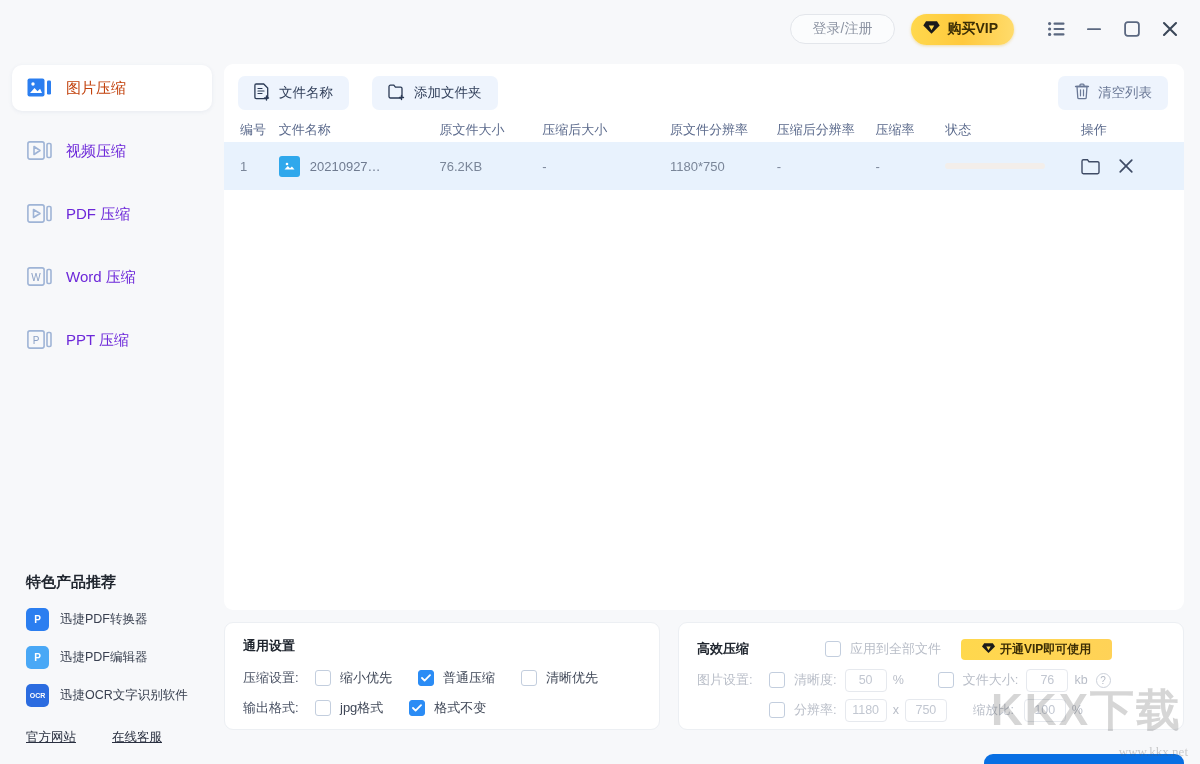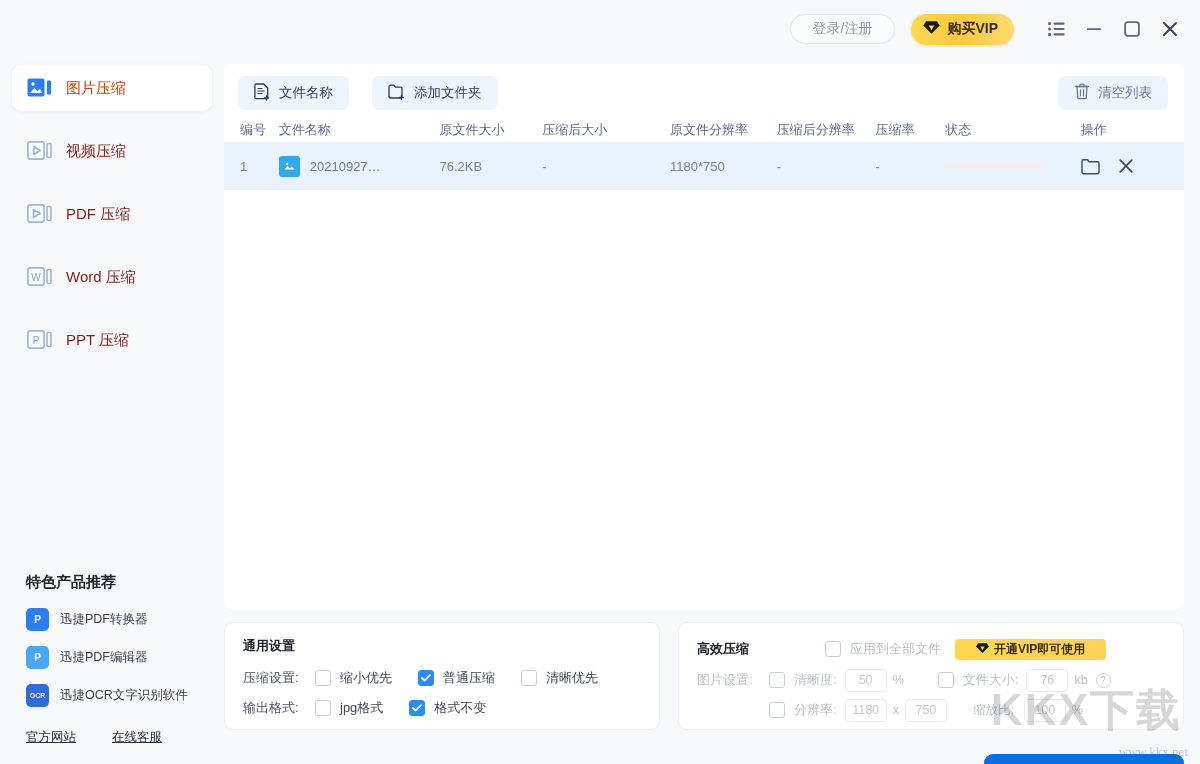--- a/index.html
+++ b/index.html
@@ -61,21 +61,21 @@
 
   
   .sidebar {
     position: absolute; left: 0; top: 58px; width: 224px; height: 706px;
     background: #f7f8fa;
   }
   .nav { padding-top: 7px; }
   .nav-item {
     height: 46px; margin: 0 12px 17px 12px;
     display: flex; align-items: center; gap: 13px; padding-left: 15px;
-    border-radius: 10px; cursor: pointer; color: #7f1d1d; font-size: 15px;
+    border-radius: 10px; cursor: pointer; color: #6d28d9; font-size: 15px;
   }
   .nav-item.active { background: #ffffff; box-shadow: 0 1px 4px rgba(80,100,140,.09); color: #c2410c; }
   .nav-ico { width: 26px; height: 24px; flex: none; }
 
   .promo { position: absolute; left: 0; bottom: 0; width: 224px; padding: 0 0 18px 26px; }
   .promo-title { font-size: 15px; font-weight: bold; color: #20262f; margin-bottom: 16px; }
   .promo-item { display: flex; align-items: center; gap: 11px; margin-bottom: 15px; cursor: pointer; }
   .promo-ico { width: 23px; height: 23px; border-radius: 5px; flex: none;
      display:flex; align-items:center; justify-content:center; font-size:10px; color:#fff; font-weight:bold;}
   .promo-label { font-size: 12.5px; color: #394050; }
@@ -438,21 +438,21 @@
                 </svg>
               </span>
             <span class="txt">格式不变</span>
           </div>
         </div>
       </div>
 
       <div class="card card-hq">
         <div class="srow" style="height:24px;">
           <div class="card-title" style="width:78px;">高效压缩</div>
-          <div class="opt" style="margin-left:6px;margin-right:14px;padding-left:44px;">
+          <div class="opt" style="margin-left:6px;margin-right:20px;padding-left:44px;">
             <span class="cbx"></span>
             <span class="txt dim">应用到全部文件</span>
           </div>
           <div class="vip-pill">
             <span>
               <svg width="13" height="12" viewBox="0 0 24 22">
                   <path d="M4 2h16l4 6-12 12L0 8z" fill="#1a1a1a"></path>
                   <path d="M8 8h8l-4 7z" fill="#ffd84d"></path>
                 </svg>
             </span>

